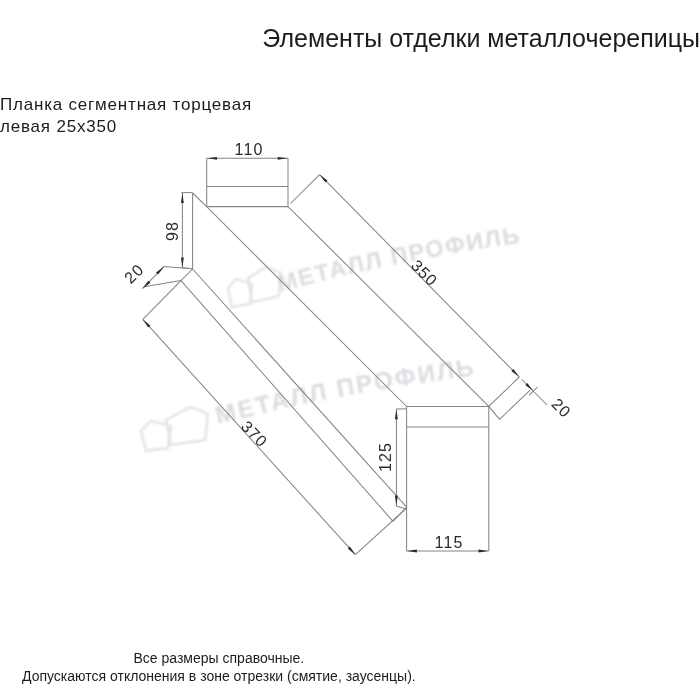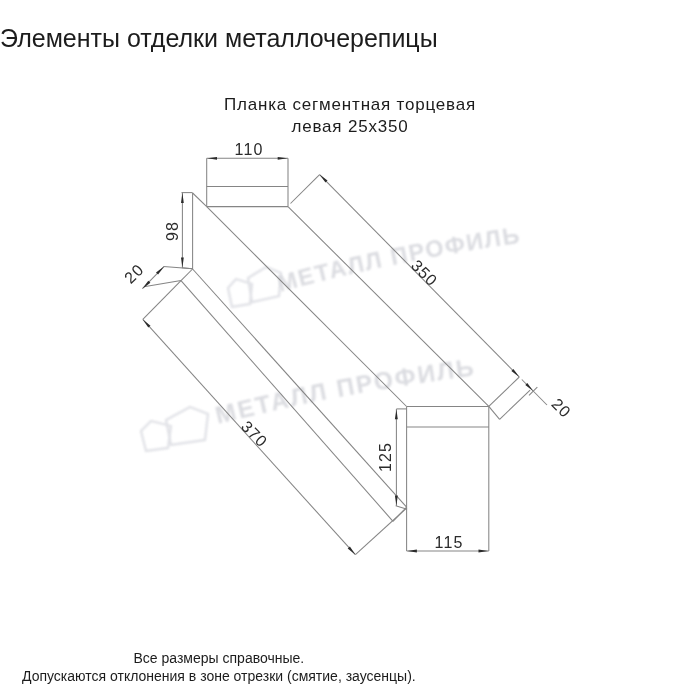--- a/index.html
+++ b/index.html
@@ -1,19 +1,19 @@
 <!DOCTYPE html>
 <html><head>
 <meta charset="utf-8">
 <style>
   html,body { margin:0; padding:0; background:#ffffff; width:700px; height:700px; overflow:hidden; }
   body { font-family:"Liberation Sans", sans-serif; position:relative; }
-  .title { position:absolute; left:0; top:24px; width:700px; text-align:left;
+  .title { position:absolute; left:0; top:24px; width:700px; text-align:right;
            font-size:25px; color:#1c1c1c; letter-spacing:0px; }
-  .subtitle { position:absolute; left:0; top:94px; width:700px; text-align:center;
+  .subtitle { position:absolute; left:0; top:94px; width:700px; text-align:left;
              font-size:17px; color:#1c1c1c; line-height:21.5px; letter-spacing:0.8px; }
   .notes { position:absolute; left:22px; top:649px; font-size:14px; color:#1c1c1c; line-height:18px;text-align:center; }
 </style>
 </head>
 <body>
 
 <div class="title">Элементы отделки металлочерепицы</div>
 
 <div class="subtitle">Планка сегментная торцевая<br>левая 25x350</div>
 

